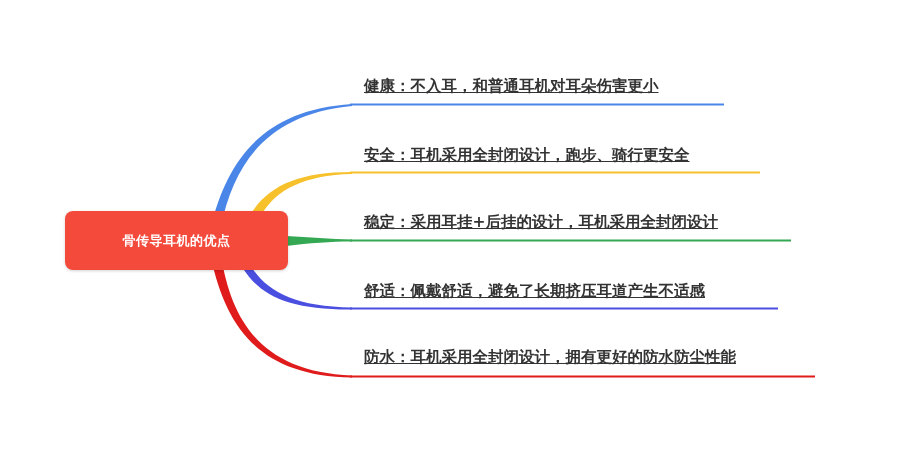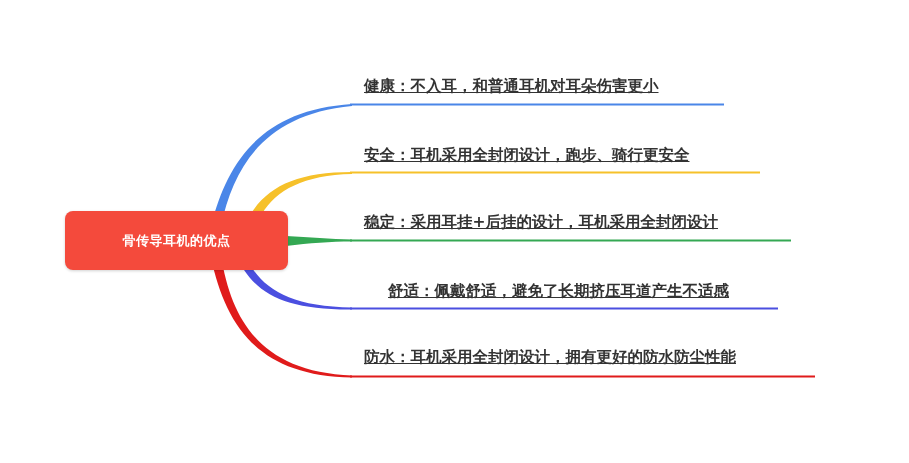--- a/index.html
+++ b/index.html
@@ -40,14 +40,14 @@
   <line x1="350" y1="376.5" x2="815" y2="376.5" stroke="#e01b1b" stroke-width="2"></line>
 </svg>
 
 <div class="root-node">
   <span>骨传导耳机的优点</span>
 </div>
 
 <div class="branch-label" style="top:76px;">健康：不入耳，和普通耳机对耳朵伤害更小</div>
 <div class="branch-label" style="top:145px;">安全：耳机采用全封闭设计，跑步、骑行更安全</div>
 <div class="branch-label" style="top:212px;">稳定：采用耳挂+后挂的设计，耳机采用全封闭设计</div>
-<div class="branch-label" style="top:281px;margin-left:24px;">舒适：佩戴舒适，避免了长期挤压耳道产生不适感</div>
+<div class="branch-label" style="top:281px;">舒适：佩戴舒适，避免了长期挤压耳道产生不适感</div>
 <div class="branch-label" style="top:347px;">防水：耳机采用全封闭设计，拥有更好的防水防尘性能</div>
 
 </body></html>

